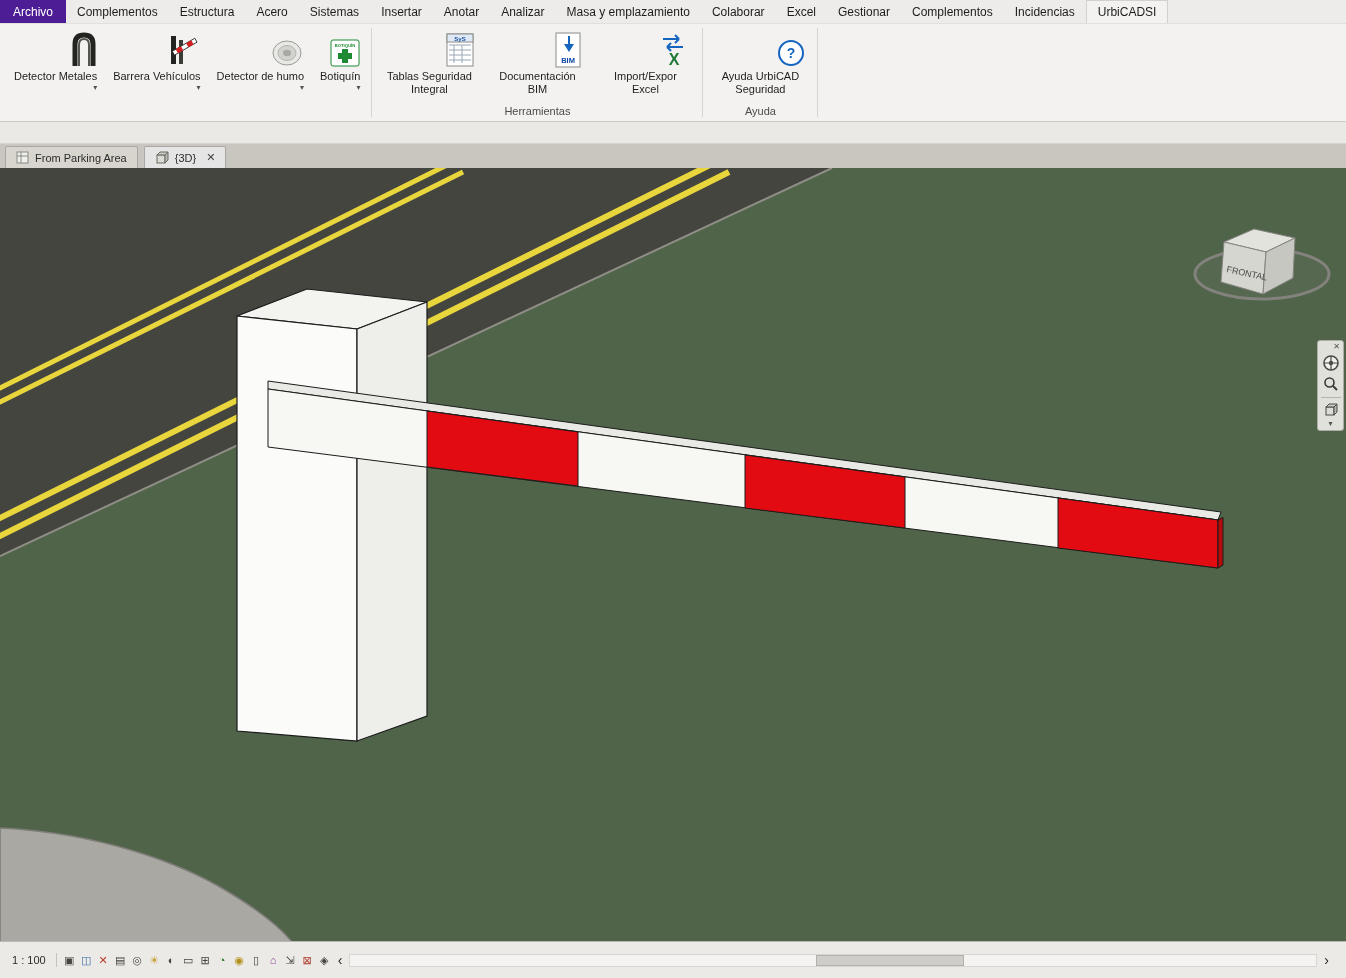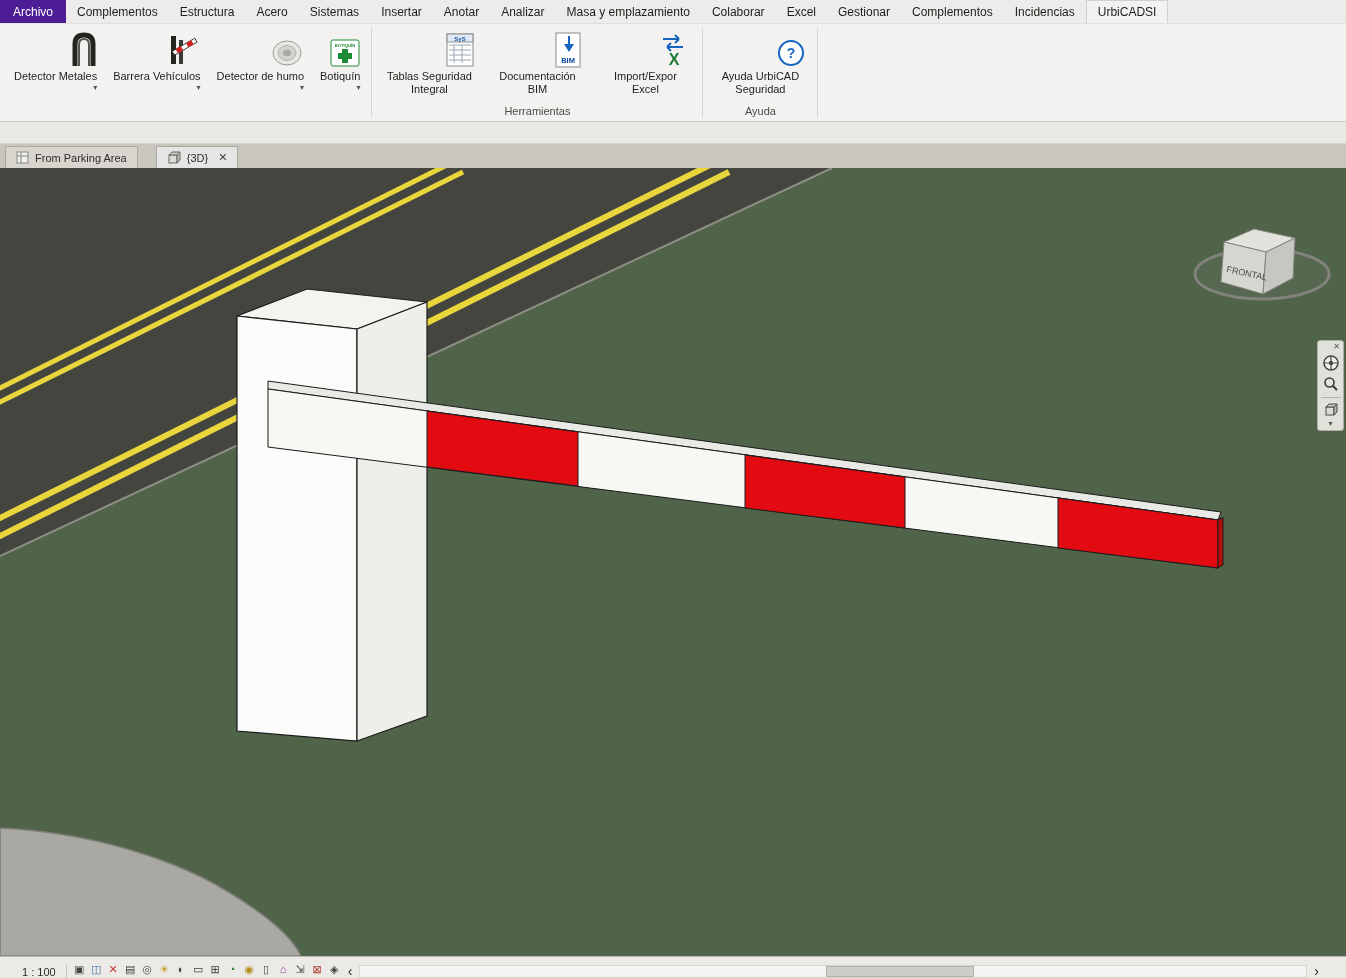--- a/index.html
+++ b/index.html
@@ -19,38 +19,38 @@
   .rbtns{flex:1;display:flex;align-items:stretch;padding-top:3px}
   .rbtn{display:flex;flex-direction:column;align-items:flex-end;padding:2px 7px;max-width:110px;border:1px solid transparent;border-radius:2px}
   .ricon{height:40px;display:flex;align-items:flex-end;justify-content:center;padding-bottom:2px}
   .rlbl{font-size:11px;line-height:1.15;text-align:center;color:#1e1e1c;max-width:92px}
   .caret{font-size:8px;color:#55544f;line-height:1;margin-top:1px}
   .rcaption{height:17px;font-size:11px;color:#4c4b47;text-align:center;line-height:15px;white-space:nowrap}
   .vsep{width:1px;background:#d7d5d1;margin:4px 3px}
 
   
   .subbar{height:22px;background:#ebe9e6;border-bottom:1px solid #d6d4d0}
-  .viewtabs{height:24px;background:#c9c6c0;display:flex;align-items:flex-end;padding-left:5px;gap:18px}
+  .viewtabs{height:24px;background:#c9c6c0;display:flex;align-items:flex-end;padding-left:5px;gap:6px}
   .vtab{height:22px;display:flex;align-items:center;gap:6px;padding:0 10px;font-size:11px;color:#2c2c2a;border:1px solid #a9a7a2;border-bottom:none;border-radius:2px 2px 0 0;white-space:nowrap}
   .vtab.inactive{background:#d8d5cf}
   .vtab.active{background:#e5e5e5}
   .vclose{font-size:11px;color:#444;margin-left:4px}
 
   
   .viewport{flex:1;position:relative;background:#50644a;overflow:hidden}
   svg.scene{position:absolute;left:0;top:0;display:block}
 
   .navbar{position:absolute;top:172px;right:2px;width:27px;background:rgba(237,235,231,0.93);border:1px solid #aeaca7;border-radius:3px;display:flex;flex-direction:column;align-items:center;padding:1px 0 2px 0}
   .nav-close{align-self:flex-end;font-size:8px;line-height:1;padding:1px 3px;color:#55544f}
   .nav-item{padding:2px 0;line-height:0}
   .nav-sep{width:80%;height:1px;background:#b5b3ae;margin:3px 0}
   .nav-caret{font-size:8px;color:#55544f;line-height:1;padding-top:1px}
 
   
-  .statusbar{height:22px;background:#eceae7;border-top:1px solid #bab8b4;display:flex;align-items:flex-end;padding:0 22px;font-size:11px;color:#2b2b29}
+  .statusbar{height:37px;background:#eceae7;border-top:1px solid #bab8b4;display:flex;align-items:center;padding:0 12px;font-size:11px;color:#2b2b29}
   .scale{margin-right:6px;white-space:nowrap}
   .ssep{width:1px;height:14px;background:#c6c4c0;margin:0 4px}
   .sicon{width:17px;height:17px;display:flex;align-items:center;justify-content:center;font-size:11px;line-height:1}
   .sb-left,.sb-right{font-size:14px;padding:0 5px;color:#1e1e1c;line-height:1}
   .hscroll{flex:1;height:13px;background:#f4f3f1;border:1px solid #d8d6d2;position:relative;margin:0 2px}
   .hthumb{position:absolute;left:466px;top:0;width:148px;height:11px;background:#cfcdc9;border:1px solid #b2b0ab}
 </style>
 </head>
 <body>
 

